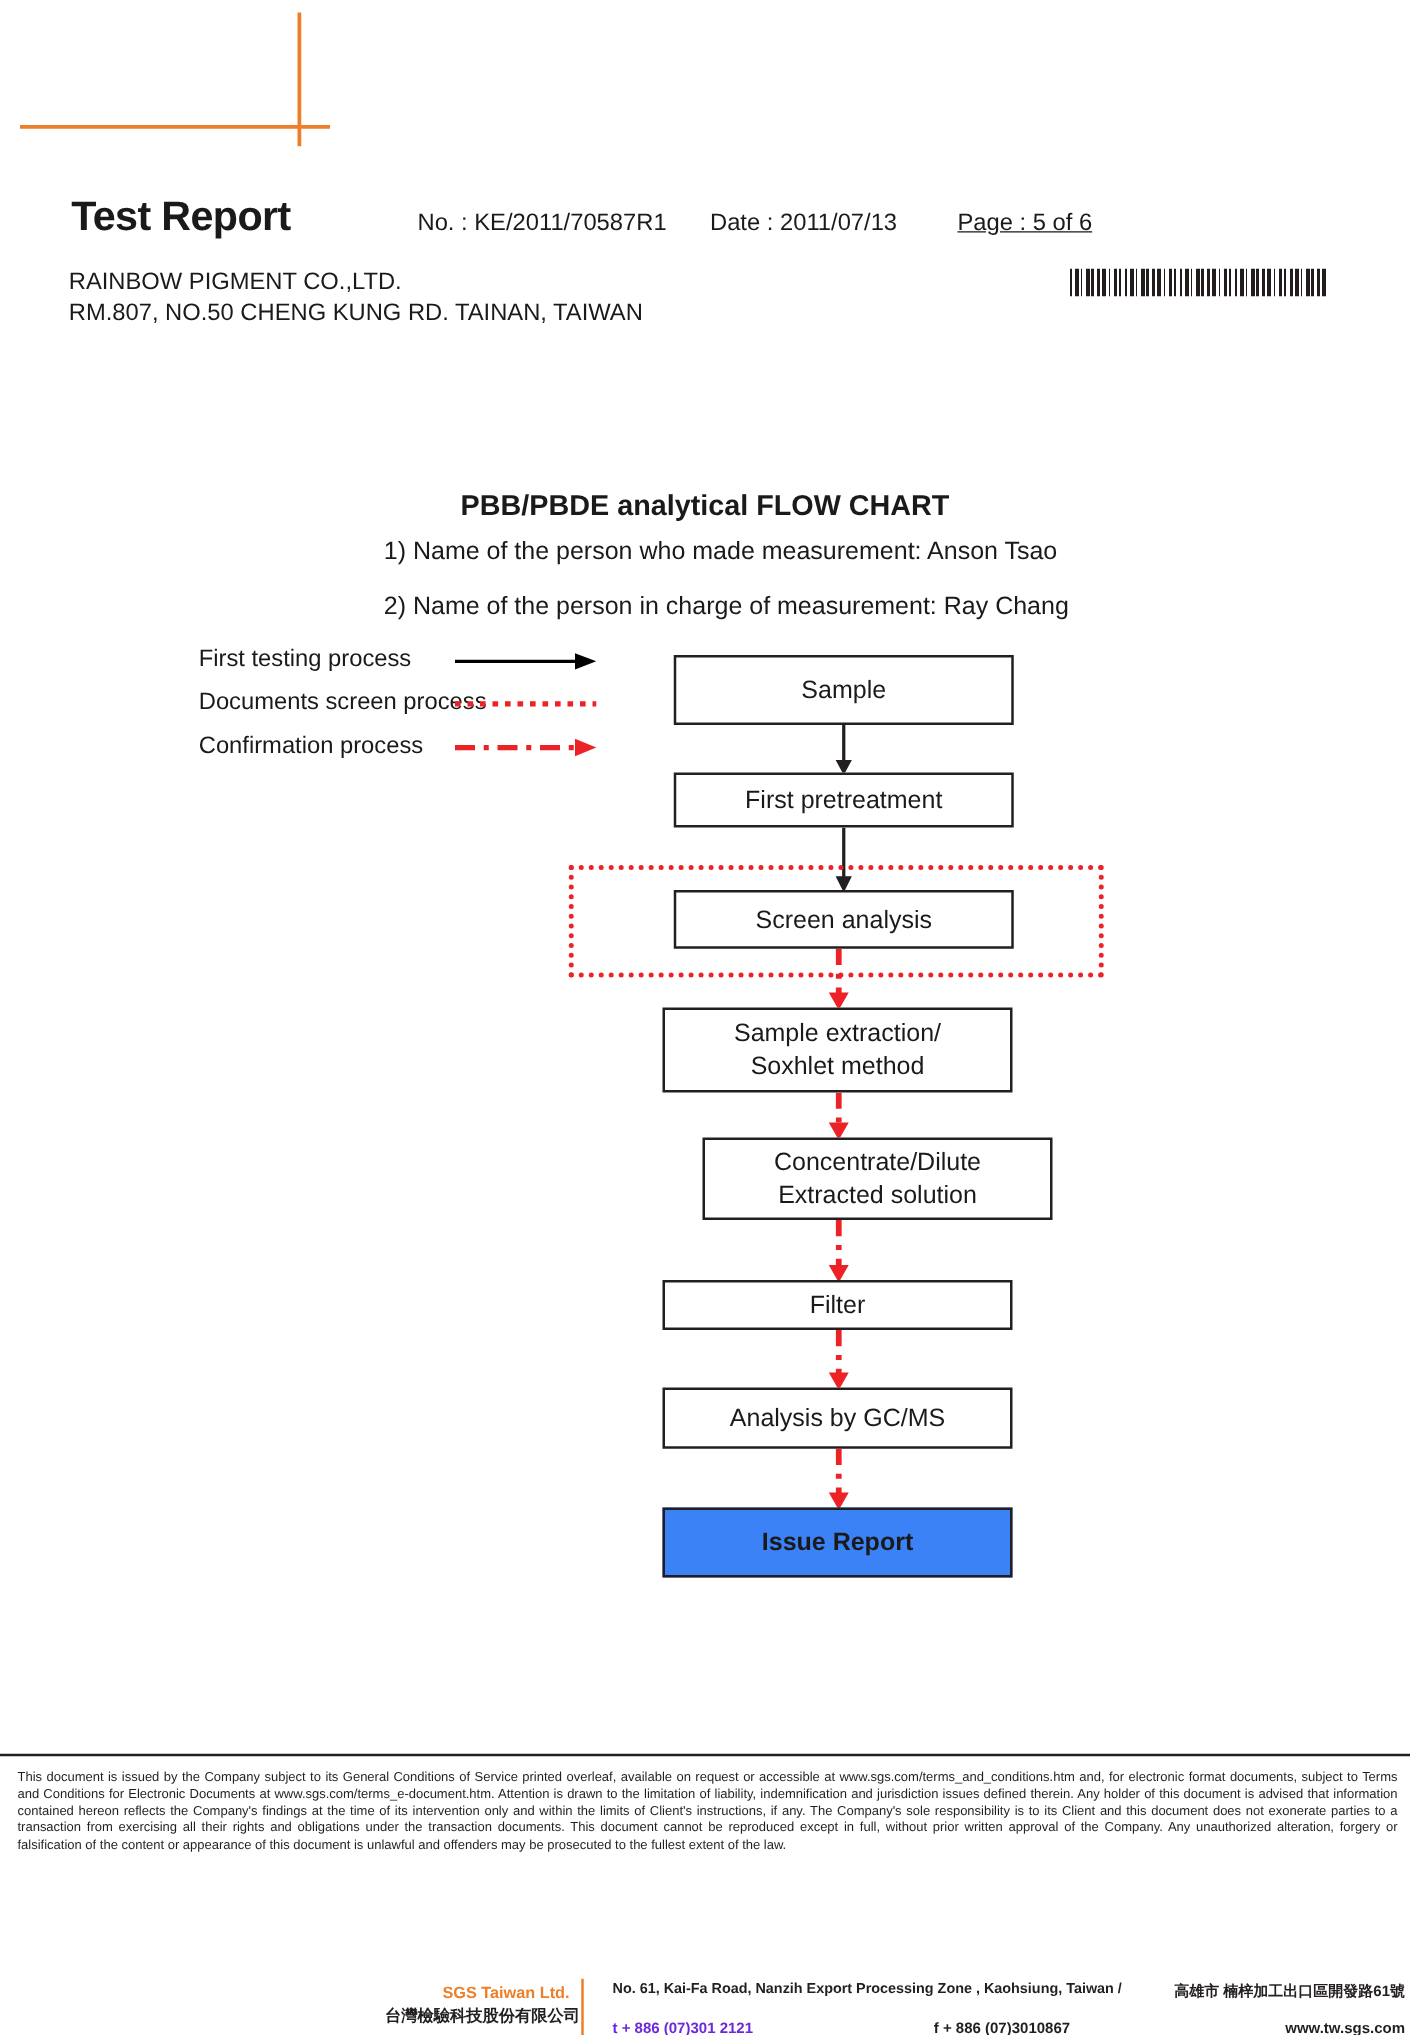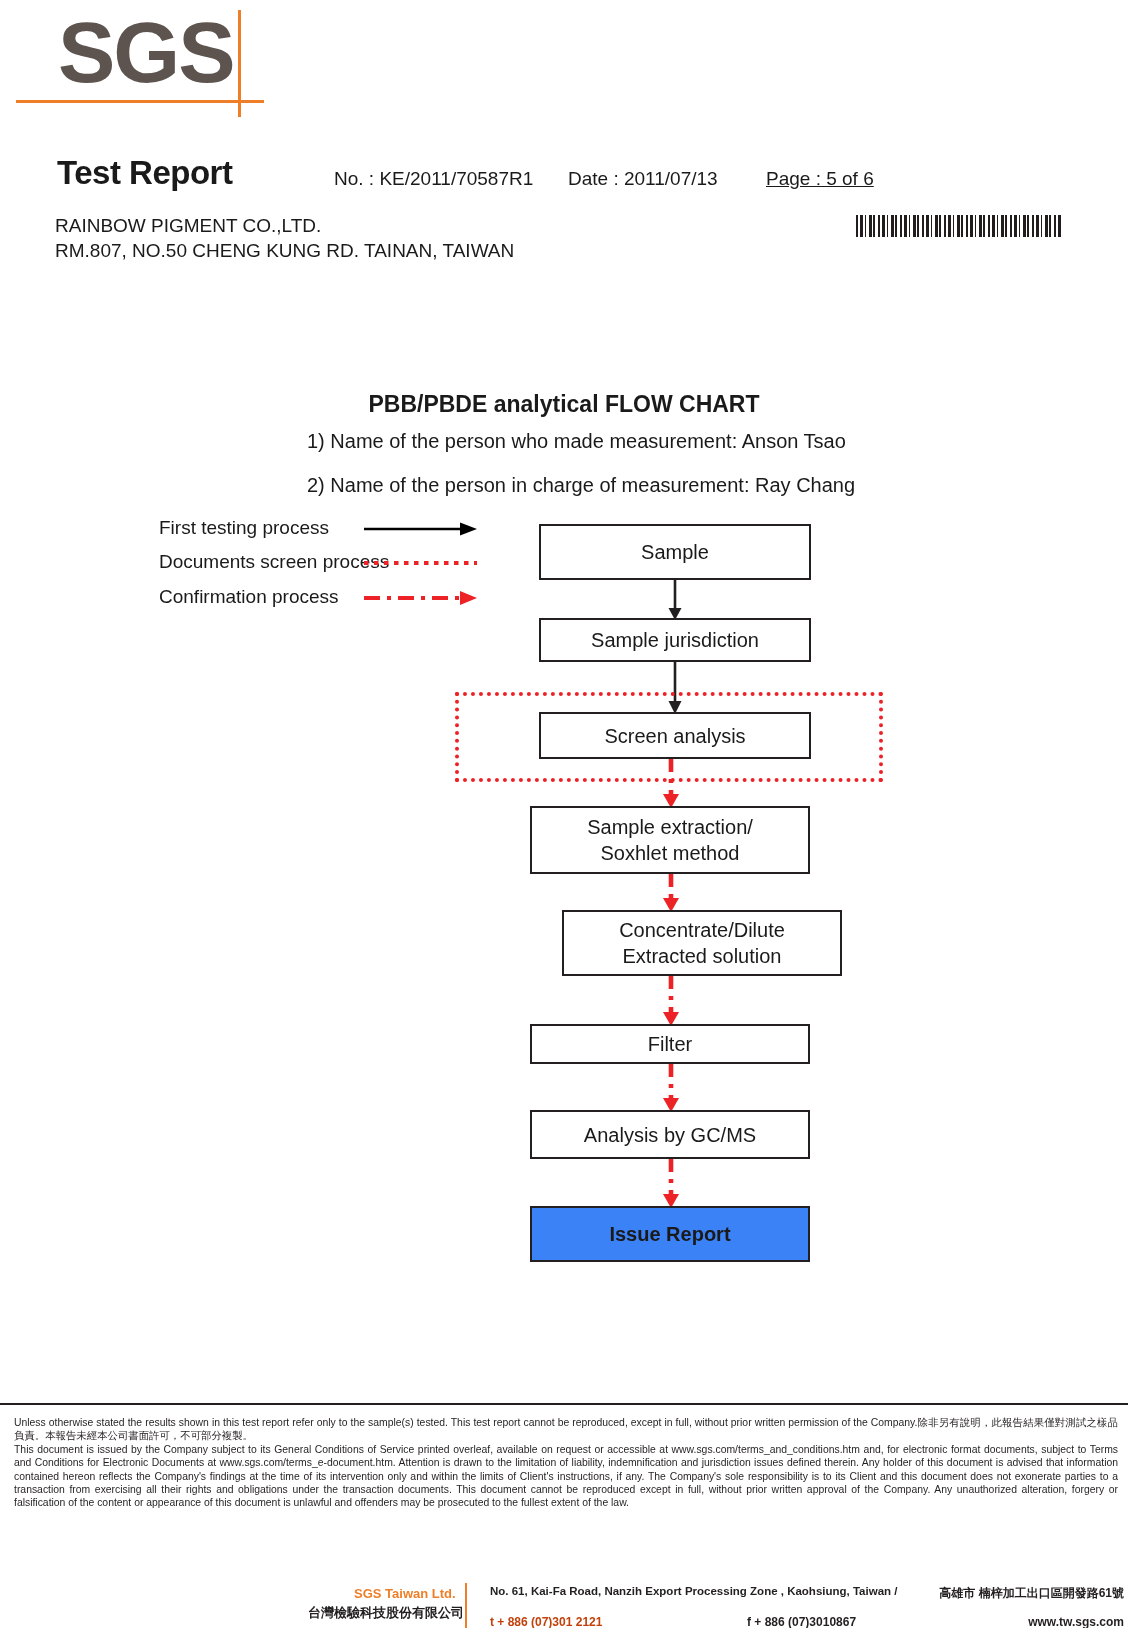--- a/index.html
+++ b/index.html
@@ -274,21 +274,21 @@
     font-weight: bold;
     color: #231f20;
     white-space: nowrap;
   }
   #footer-tel {
     position: absolute;
     left: 198px;
     top: 32px;
     font-size: 12px;
     font-weight: bold;
-    color: #c2410c;
+    color: #6d28d9;
     white-space: nowrap;
   }
   #footer-fax {
     position: absolute;
     left: 455px;
     top: 32px;
     font-size: 12px;
     font-weight: bold;
     color: #231f20;
     white-space: nowrap;
@@ -310,21 +310,20 @@
     width: 232px;
     text-align: right;
     font-size: 14px;
     color: #231f20;
   }
 </style>
 </head>
 <body>
 
 <div id="sgs-logo">
-  <div class="logo-text">SGS</div>
   <div class="v-rule"></div>
   <div class="h-rule"></div>
 </div>
 
 <div id="report-title">Test Report</div>
 <div class="meta" id="meta-no">No. : KE/2011/70587R1</div>
 <div class="meta" id="meta-date">Date : 2011/07/13</div>
 <div class="meta" id="meta-page">Page  : 5 of 6</div>
 
 <div id="client-name">RAINBOW PIGMENT CO.,LTD.</div>
@@ -378,34 +377,33 @@
   <line x1="671" y1="1064" x2="671" y2="1099" stroke="#ec2227" stroke-width="4.6" stroke-dasharray="13 7 4 7" stroke-linecap="butt"></line>
   <polygon points="663,1098 679,1098 671,1112" fill="#ec2227"></polygon>
 
   <line x1="671" y1="1159" x2="671" y2="1195" stroke="#ec2227" stroke-width="4.6" stroke-dasharray="13 7 4 7" stroke-linecap="butt"></line>
   <polygon points="663,1194 679,1194 671,1208" fill="#ec2227"></polygon>
 </svg>
 
 <div id="screen-group-box"></div>
 
 <div class="node" id="node-sample">Sample</div>
-<div class="node" id="node-pretreatment">Sample jurisdiction</div>
+<div class="node" id="node-pretreatment">First pretreatment</div>
 <div class="node" id="node-screen">Screen analysis</div>
 <div class="node" id="node-extraction">Sample extraction/
 Soxhlet method</div>
 <div class="node" id="node-concentrate">Concentrate/Dilute
 Extracted solution</div>
 <div class="node" id="node-filter">Filter</div>
 <div class="node" id="node-gcms">Analysis by GC/MS</div>
 <div class="node" id="node-issue">Issue Report</div>
 
 <div id="footer-divider"></div>
 
 <div id="disclaimer">
-  <p>Unless otherwise stated the results shown in this test report refer only to the sample(s) tested. This test report cannot be reproduced, except in full, without prior written permission of the Company.除非另有說明，此報告結果僅對測試之樣品負責。本報告未經本公司書面許可，不可部分複製。</p>
   <p>This document is issued by the Company subject to its General Conditions of Service printed overleaf, available on request or accessible at www.sgs.com/terms_and_conditions.htm and, for electronic format documents, subject to Terms and Conditions for Electronic Documents at www.sgs.com/terms_e-document.htm. Attention is drawn to the limitation of liability, indemnification and jurisdiction issues defined therein. Any holder of this document is advised that information contained hereon reflects the Company's findings at the time of its intervention only and within the limits of Client's instructions, if any. The Company's sole responsibility is to its Client and this document does not exonerate parties to a transaction from exercising all their rights and obligations under the transaction documents. This document cannot be reproduced except in full, without prior written approval of the Company. Any unauthorized alteration, forgery or falsification of the content or appearance of this document is unlawful and offenders may be prosecuted to the fullest extent of the law.</p>
 </div>
 
 <div id="footer-block">
   <div id="footer-sgs-name">SGS Taiwan Ltd.</div>
   <div id="footer-sgs-name-cn">台灣檢驗科技股份有限公司</div>
   <div id="footer-vrule"></div>
   <div id="footer-hrule"></div>
   <div id="footer-addr">No. 61, Kai-Fa Road, Nanzih Export Processing Zone , Kaohsiung, Taiwan /</div>
   <div id="footer-addr-cn">高雄市 楠梓加工出口區開發路61號</div>

